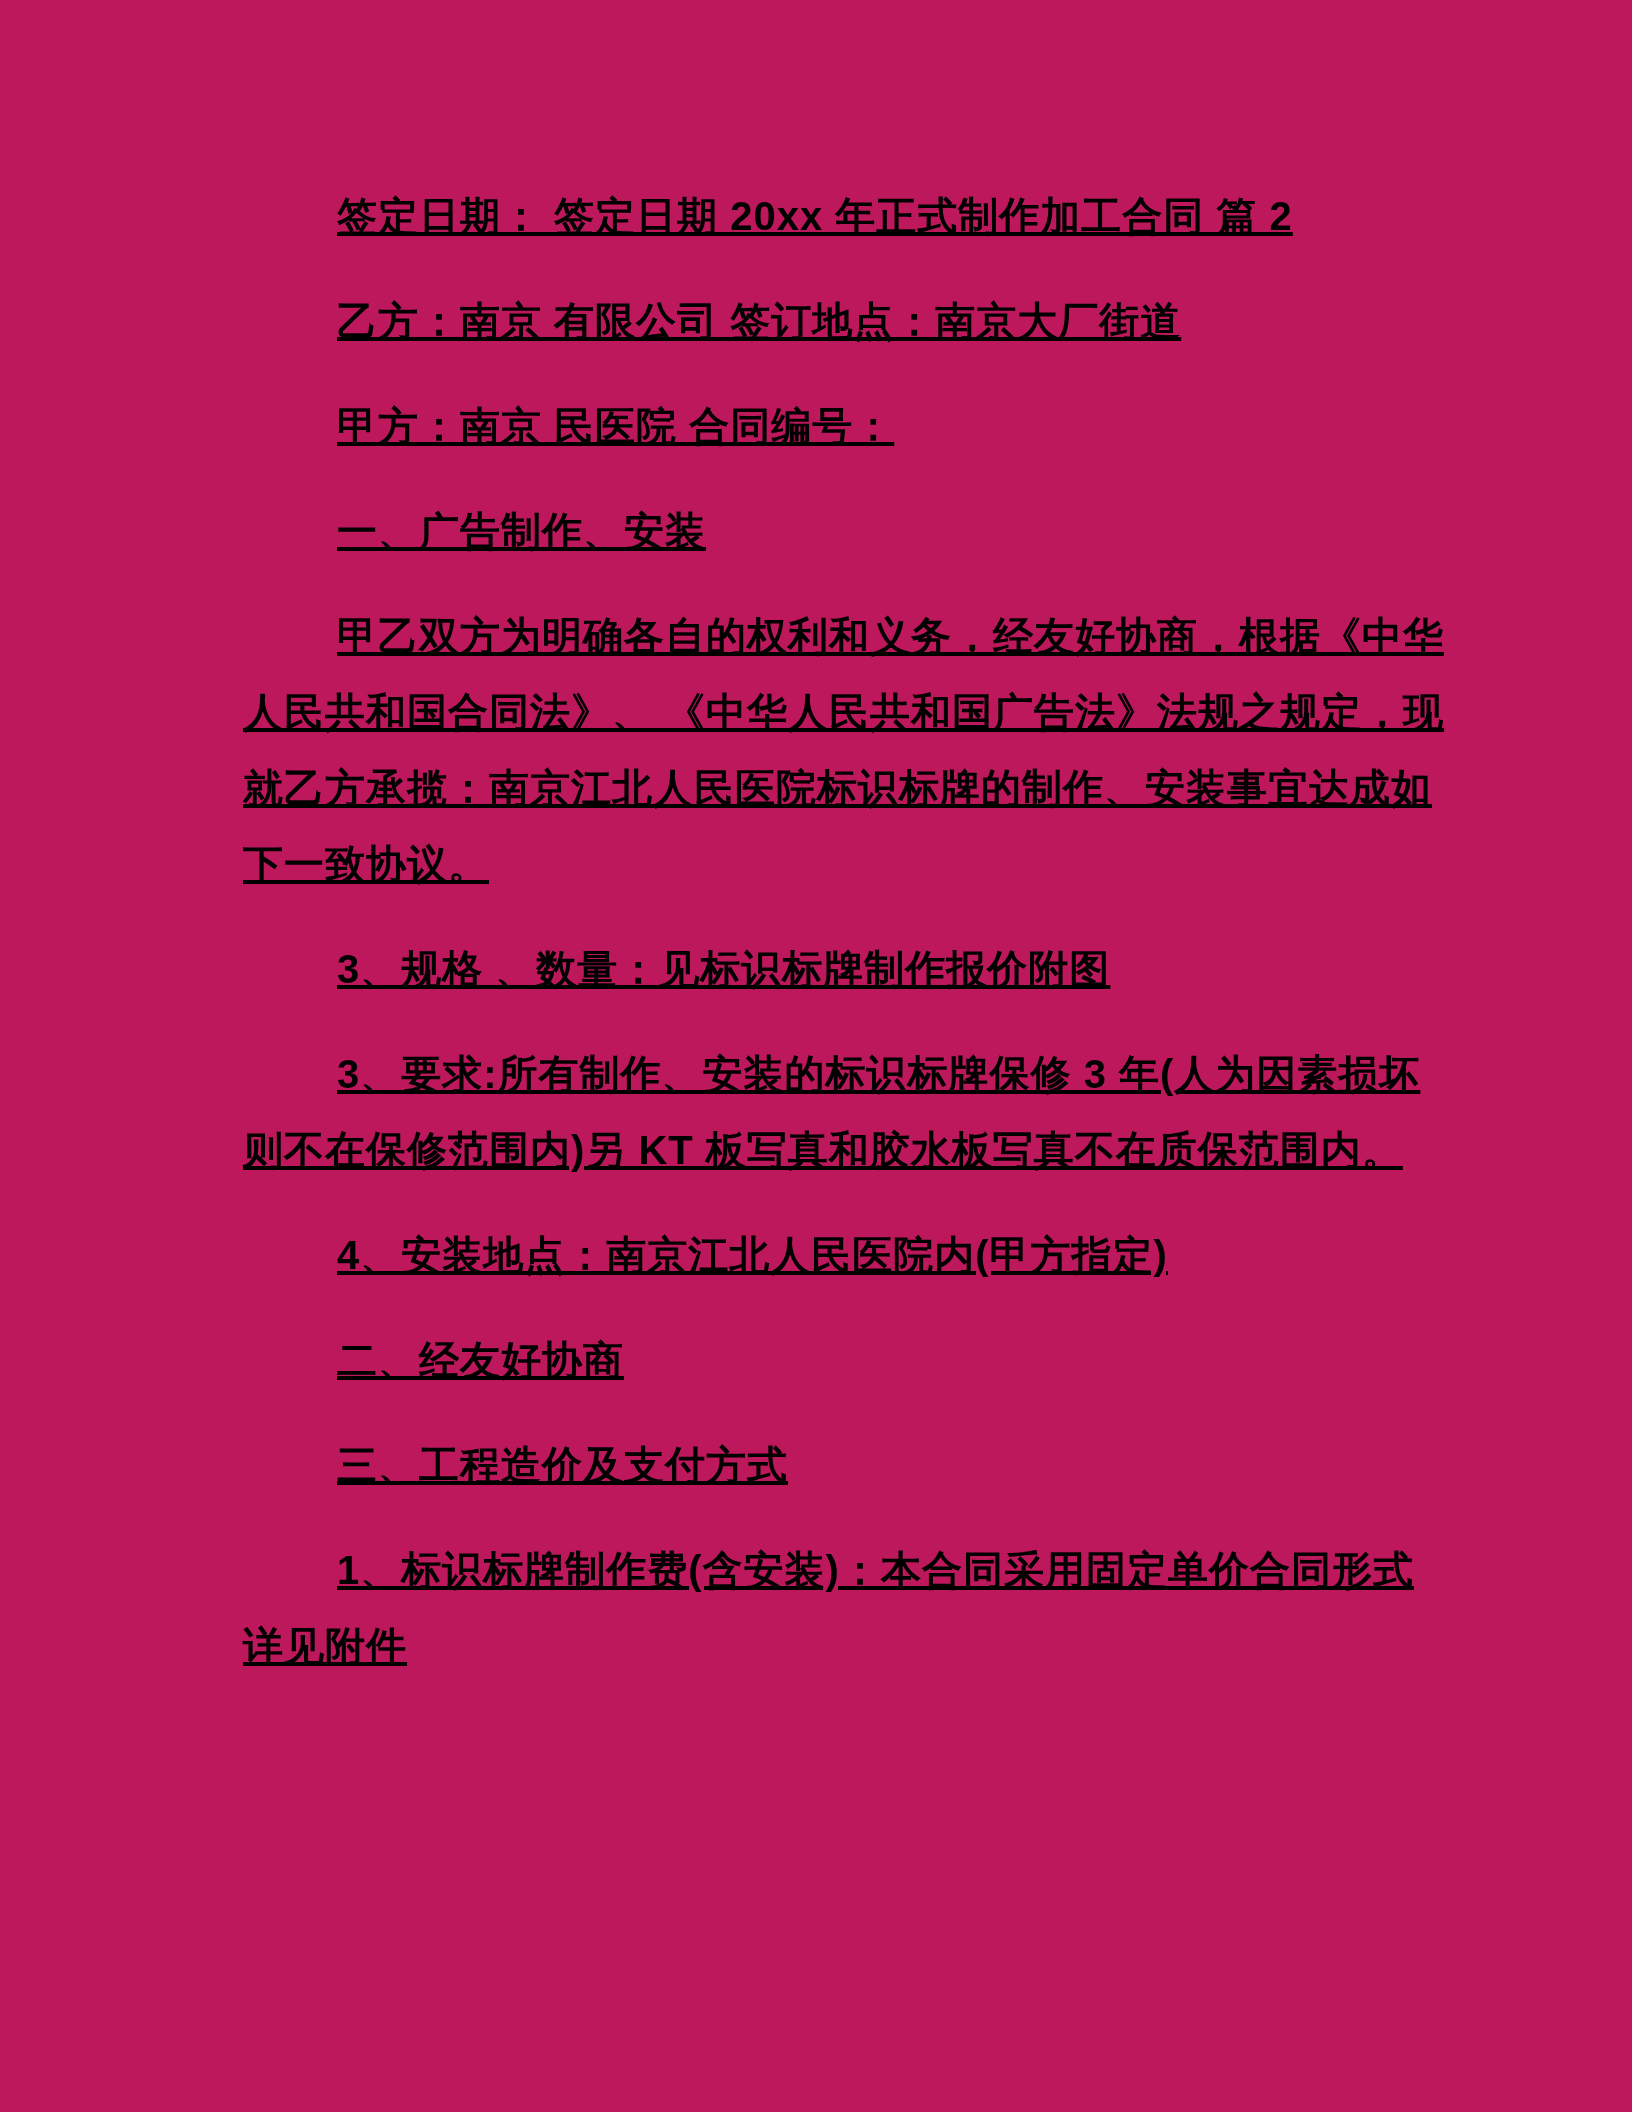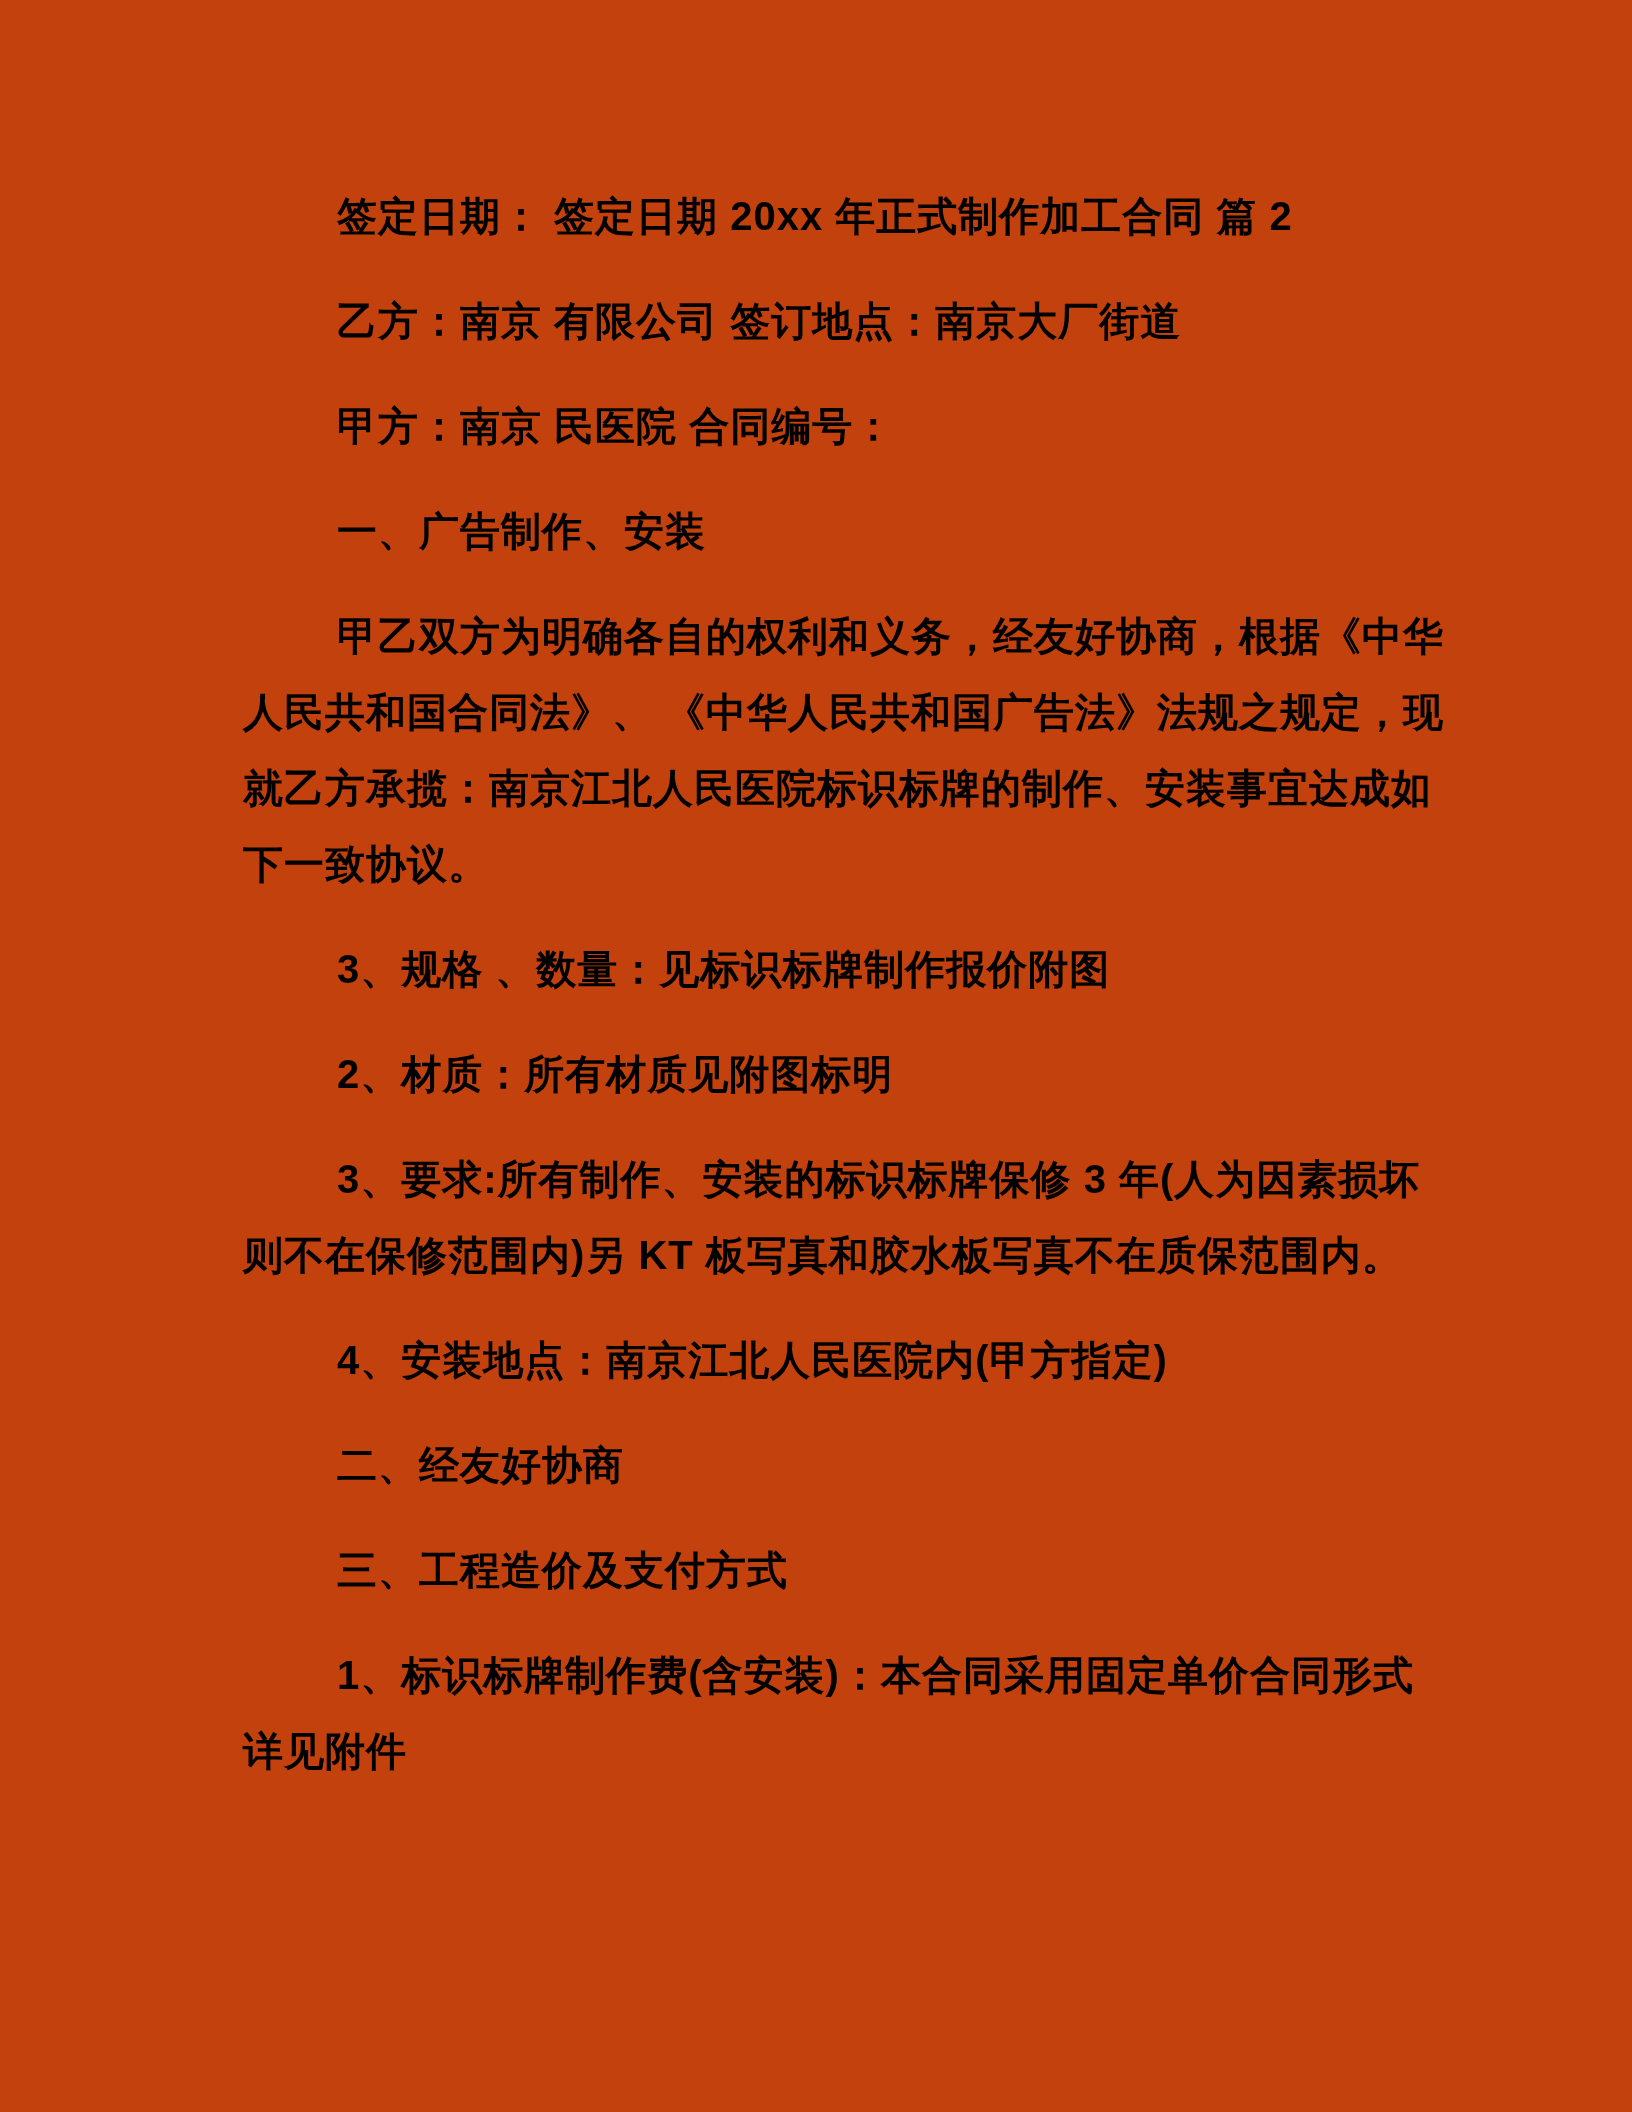--- a/index.html
+++ b/index.html
@@ -9,23 +9,24 @@
   }
   body {
     width: 1632px;
     min-height: 2112px;
     font-family: "Liberation Sans", "DejaVu Sans", sans-serif;
   }
   .doc-page {
     box-sizing: border-box;
     width: 1632px;
     min-height: 2112px;
-    background: #c2410c;
+    background: #be185d;
     color: #000000;
     padding: 178px 180px 120px 243px;
+    text-decoration: underline;
   }
   .doc-page p {
     margin: 0 0 29px 0;
     font-size: 40px;
     line-height: 76px;
     font-weight: 700;
     color: #000000;
     text-indent: 94px;
     letter-spacing: 1px;
     word-wrap: break-word;
@@ -34,19 +35,18 @@
 </head>
 <body>
 
 <div class="doc-page">
   <p>签定日期： 签定日期 20xx 年正式制作加工合同 篇 2</p>
   <p>乙方：南京 有限公司 签订地点：南京大厂街道</p>
   <p>甲方：南京 民医院 合同编号：</p>
   <p>一、广告制作、安装</p>
   <p>甲乙双方为明确各自的权利和义务，经友好协商，根据《中华人民共和国合同法》、 《中华人民共和国广告法》法规之规定，现就乙方承揽：南京江北人民医院标识标牌的制作、安装事宜达成如下一致协议。</p>
   <p>3、规格 、数量：见标识标牌制作报价附图</p>
-  <p>2、材质：所有材质见附图标明</p>
   <p>3、要求:所有制作、安装的标识标牌保修 3 年(人为因素损坏则不在保修范围内)另 KT 板写真和胶水板写真不在质保范围内。</p>
   <p>4、安装地点：南京江北人民医院内(甲方指定)</p>
   <p>二、经友好协商</p>
   <p>三、工程造价及支付方式</p>
   <p>1、标识标牌制作费(含安装)：本合同采用固定单价合同形式详见附件</p>
 </div>
 
 </body></html>

